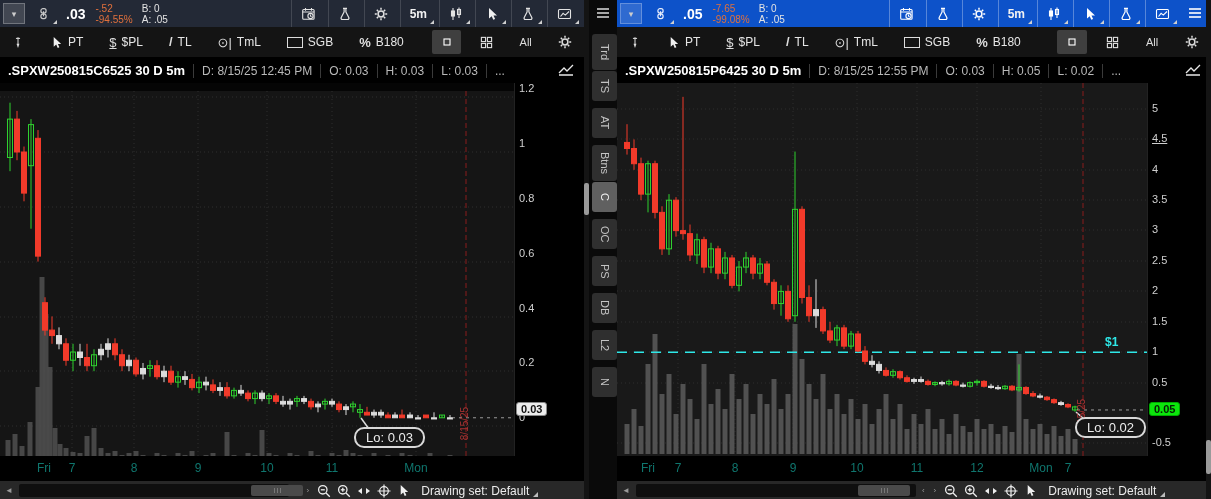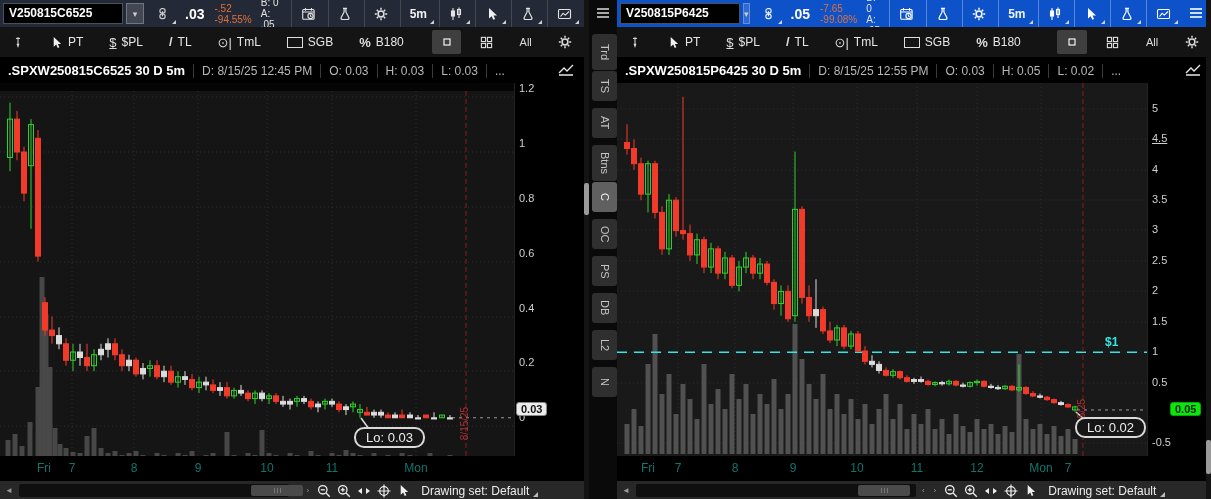--- a/index.html
+++ b/index.html
@@ -41,21 +41,21 @@
   .chdr .fld{padding:0 8px;border-left:1px solid #3a3a3a;white-space:nowrap;}
   .chdr .spacer{flex:1;}
   
   .chart-wrap{position:relative;height:373px;overflow:hidden;}
   .plot{position:absolute;top:0;bottom:0;left:0;}
   .plot svg{position:absolute;inset:0;}
   .yaxis{position:absolute;top:0;bottom:0;right:0;background:#000;border-left:1px solid #222;}
   .ytick{position:absolute;left:4px;font-size:11px;color:#cfcfcf;}
   .bubble{position:absolute;left:1px;font-size:11px;font-weight:bold;padding:0 4px;border-radius:3px;z-index:3;}
   .bubble.white{background:#ececec;color:#111;border:1px solid #888;}
-  .bubble.green{background:#0ce60c;color:#062006;border:1px solid #0a0;margin-left:21px;}
+  .bubble.green{background:#0ce60c;color:#062006;border:1px solid #0a0;}
   .lo-tip{position:absolute;background:#161616;border:2px solid #d9d9d9;border-radius:10px;
           padding:1px 10px;font-size:13px;color:#ececec;z-index:4;white-space:nowrap;}
   .vdate{position:absolute;width:90px;transform:rotate(-90deg);color:#a83232;font-size:10px;
          text-align:center;z-index:1;}
   .dlabel{position:absolute;color:#2ee8e8;font-size:12px;font-weight:bold;z-index:2;}
   
   .xaxis{position:relative;height:25px;background:#000;}
   .xtick{position:absolute;top:5px;transform:translateX(-50%);font-size:12px;color:#0f766e;}
   
   .btb{height:19px;background:#282828;display:flex;align-items:center;padding:0 2px;gap:3px;font-size:12px;}
@@ -78,21 +78,20 @@
   .side-tab.on{background:#606060;color:#f2f2f2;}
   .menu-lines{display:block;}
 </style>
 </head>
 <body>
 
 <div class="app">
 
   <div class="panel" style="left:0;width:584px;">
     <div class="hdr1 inactive">
-      <div class="sym-box">V250815C6525</div>
       <div class="dd">
           <span>▾</span>
         </div>
       <div class="ibtn corner" style="border:none">
         <svg width="13" height="14" viewBox="0 0 14 14">
             <g stroke="#c9c9c9" fill="none" stroke-width="1.3">
               <rect x="4.2" y="1.3" width="5.6" height="4.8" rx="2.2"></rect>
               <rect x="4.2" y="7.2" width="5.6" height="4.8" rx="2.2"></rect>
               <line x1="7" y1="4" x2="7" y2="9.5"></line>
             </g>
@@ -549,21 +548,20 @@
         <div class="side-tab" style="top: 219px; height: 30px;">OC</div>
         <div class="side-tab" style="top: 256px; height: 30px;">PS</div>
         <div class="side-tab" style="top: 293px; height: 30px;">DB</div>
         <div class="side-tab" style="top: 330px; height: 30px;">L2</div>
         <div class="side-tab" style="top: 367px; height: 30px;">N</div>
       </div>
   </div>
 
   <div class="panel" style="left:617px;width:594px;">
     <div class="hdr1 active">
-      <div class="sym-box">V250815P6425</div>
       <div class="dd">
           <span>▾</span>
         </div>
       <div class="ibtn corner" style="border:none">
         <svg width="13" height="14" viewBox="0 0 14 14">
             <g stroke="#e8eefc" fill="none" stroke-width="1.3">
               <rect x="4.2" y="1.3" width="5.6" height="4.8" rx="2.2"></rect>
               <rect x="4.2" y="7.2" width="5.6" height="4.8" rx="2.2"></rect>
               <line x1="7" y1="4" x2="7" y2="9.5"></line>
             </g>

